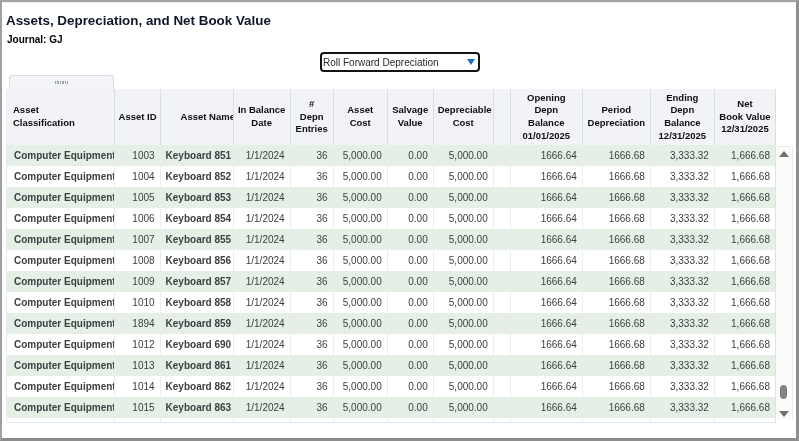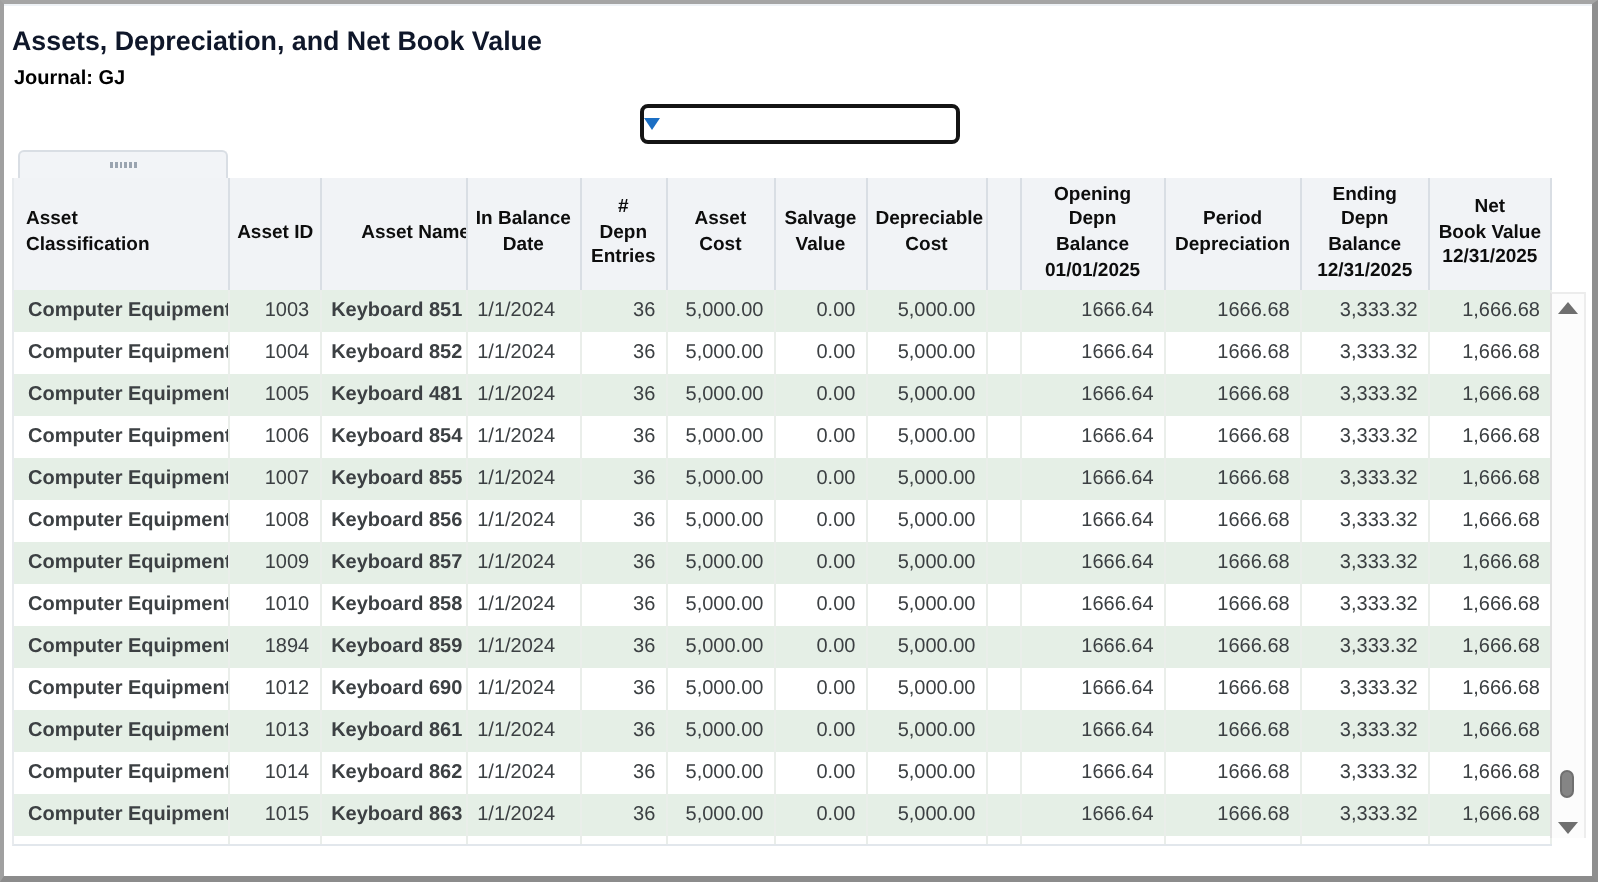--- a/index.html
+++ b/index.html
@@ -61,21 +61,21 @@
   table.assets th.align-left{text-align:left;padding-left:20px;}
   table.assets th:first-child{padding-left:6px;}
   table.assets th.align-center{text-align:center;}
   table.assets td{
     font-size:10px;color:#3c4043;height:21px;padding:0 5px;box-sizing:border-box;
     border-right:1px solid #eaeeea;
     white-space:pre;overflow:hidden;vertical-align:middle;
   }
   table.assets td.align-left{text-align:left;font-weight:bold;}
   table.assets td.align-right{text-align:right;}
-  table.assets td.align-center{text-align:left;}
+  table.assets td.align-center{text-align:right;}
   table.assets td:first-child{padding-left:7px;}
   table.assets tbody tr:nth-child(odd){background:var(--row-odd,#e5efe6);}
   table.assets tbody tr:nth-child(even){background:var(--row-even,#ffffff);}
   table.assets tbody tr.partial{background:#fff;}
   .vscroll{
     position:absolute;left:775px;top:146px;width:18px;height:273px;box-sizing:border-box;
     background:#fcfcfc;border-left:1px solid #e2e2e2;border-right:1px solid #ededed;
     border-top:1px solid #ececec;
   }
   .scroll-up{
@@ -96,20 +96,21 @@
 </head>
 <body>
 
 <div class="frame"></div>
 <div class="topline"></div>
 
   <div class="page-title">Assets, Depreciation, and Net Book Value</div>
   <div class="journal">Journal: GJ</div>
 
   <div class="dropdown">
+    <span class="dd-label">Roll Forward Depreciation</span>
     <span class="dd-arrow"></span>
   </div>
 
   <div class="col-tab">
     <span class="grip"></span>
   </div>
 
   <div class="grid">
     <table class="assets">
       <colgroup>
@@ -187,21 +188,21 @@
           <td class="align-right">5,000.00</td>
           <td class="align-right"></td>
           <td class="align-right">1666.64</td>
           <td class="align-right">1666.68</td>
           <td class="align-right">3,333.32</td>
           <td class="align-right">1,666.68</td>
         </tr>
         <tr>
           <td class="align-left">Computer Equipment</td>
           <td class="align-right">1005</td>
-          <td class="align-left">Keyboard 481</td>
+          <td class="align-left">Keyboard 853</td>
           <td class="align-center">1/1/2024</td>
           <td class="align-right">36</td>
           <td class="align-right">5,000.00</td>
           <td class="align-right">0.00</td>
           <td class="align-right">5,000.00</td>
           <td class="align-right"></td>
           <td class="align-right">1666.64</td>
           <td class="align-right">1666.68</td>
           <td class="align-right">3,333.32</td>
           <td class="align-right">1,666.68</td>

